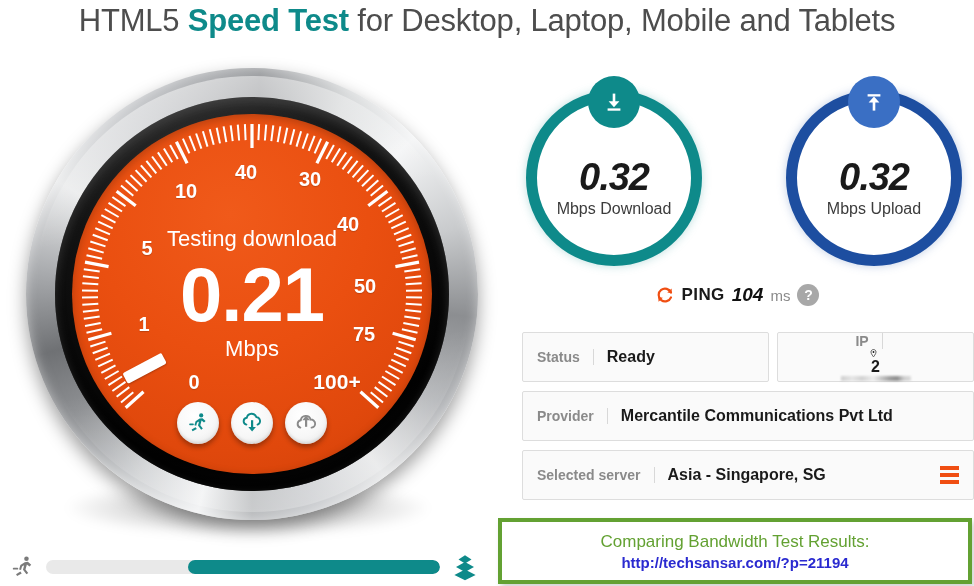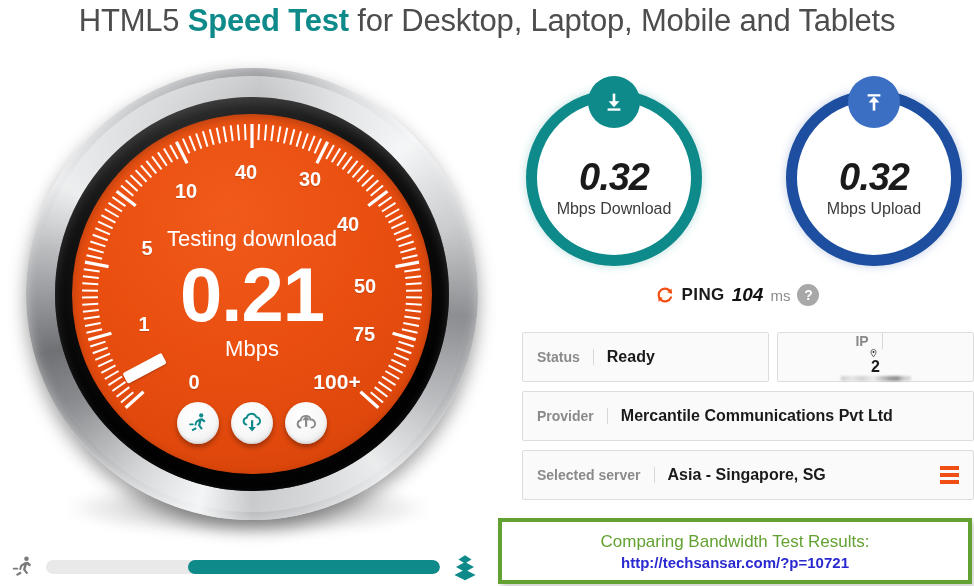--- a/index.html
+++ b/index.html
@@ -465,17 +465,17 @@
               <i></i>
               <i></i>
             </span>
         </div>
       </div>
 
     </div>
 
     <div class="promo">
       <div class="promo-title">Comparing Bandwidth Test Results:</div>
-      <a class="promo-link" href="#">http://techsansar.com/?p=10721</a>
+      <a class="promo-link" href="#">http://techsansar.com/?p=21194</a>
     </div>
 
   </div>
 </div>
 
 </body></html>

